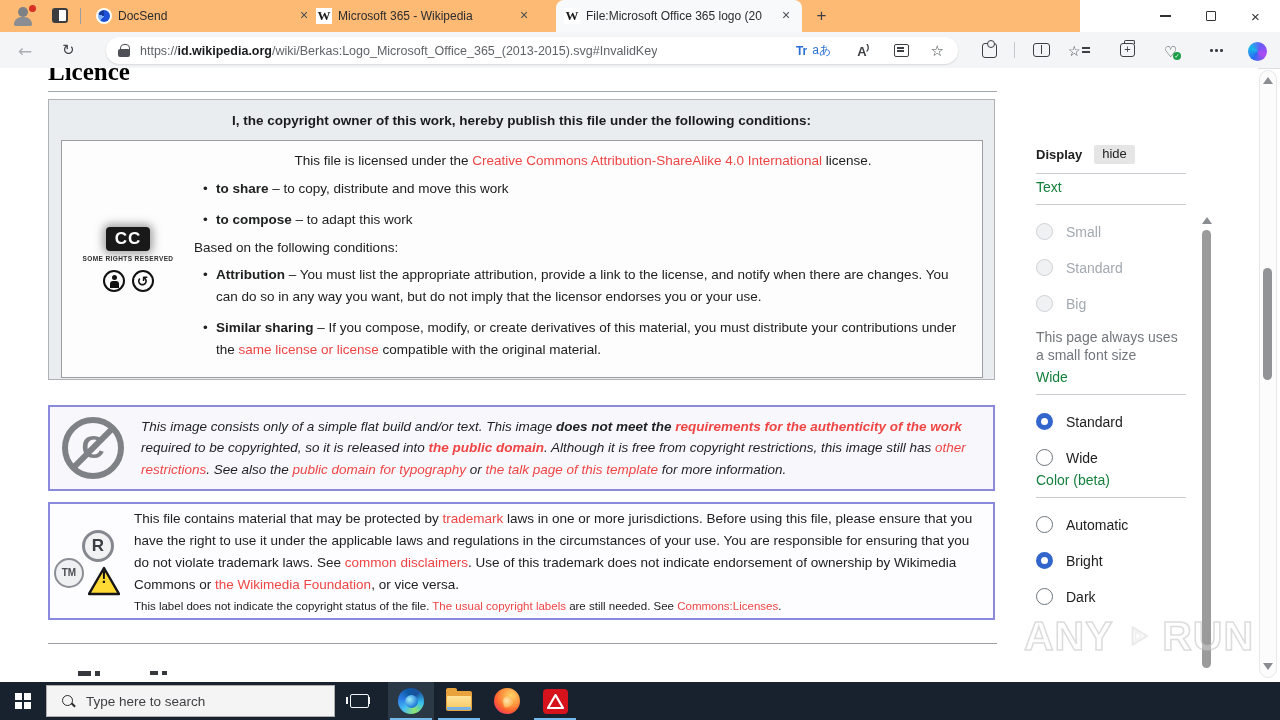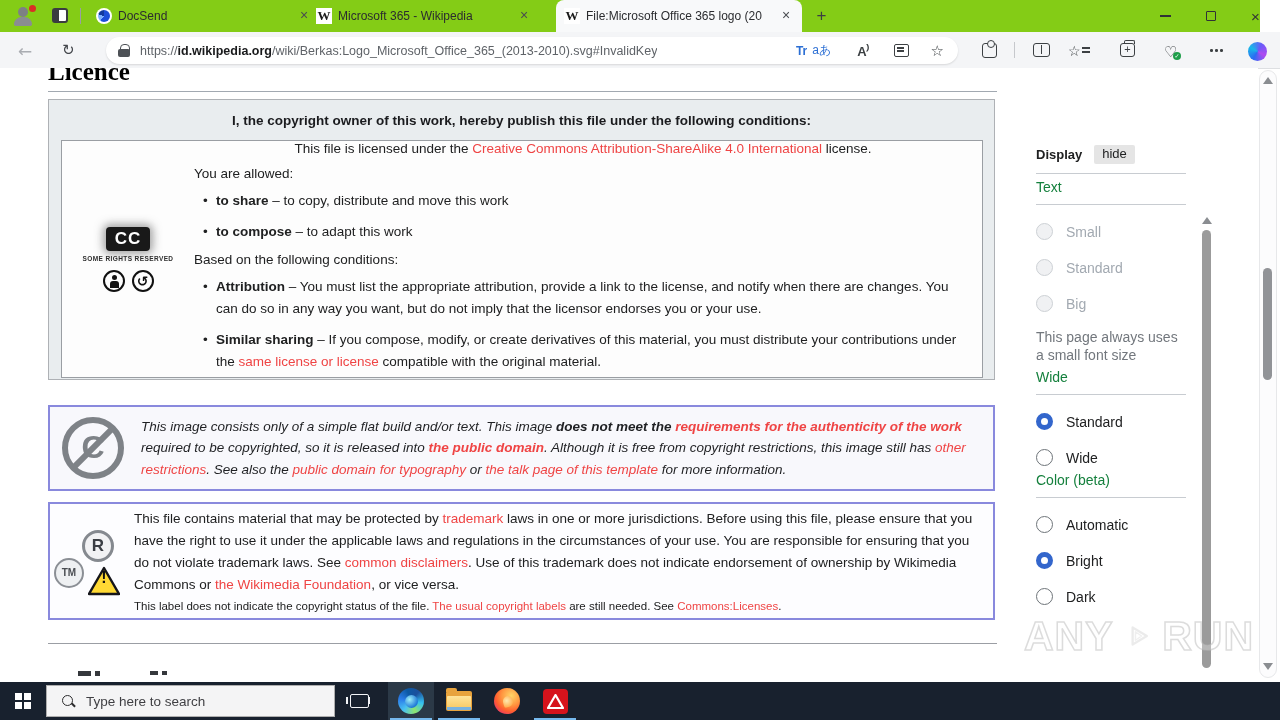--- a/index.html
+++ b/index.html
@@ -1,20 +1,20 @@
 <!DOCTYPE html>
 <html><head>
 <meta charset="utf-8">
 <style>
   * { margin:0; padding:0; box-sizing:border-box; }
   html,body { width:1280px; height:720px; overflow:hidden; }
   body { font-family:"Liberation Sans", sans-serif; background:#fff; position:relative; color:#202122; }
 
   
-  .tabbar { position:absolute; top:0; left:0; width:1260px; height:32px; background:#84cc16; }
+  .tabbar { position:absolute; top:0; left:0; width:1080px; height:32px; background:#fdba74; }
   .avatar { position:absolute; left:12px; top:5px; width:24px; height:22px; }
   .avatar .head { position:absolute; left:6px; top:2px; width:10px; height:10px; border-radius:50%; background:#7d8084; }
   .avatar .body { position:absolute; left:2px; top:12px; width:18px; height:9px; border-radius:9px 9px 2px 2px; background:#8a8d91; }
   .avatar .dot { position:absolute; right:0; top:0; width:7px; height:7px; border-radius:50%; background:#d93025; }
   .ws-icon { position:absolute; left:52px; top:8px; width:16px; height:15px; border:2px solid #3a3c40; border-radius:3px; background:#fff; }
   .ws-icon::before { content:""; position:absolute; left:0; top:0; width:5px; height:11px; background:#3a3c40; }
   .tb-divider { position:absolute; left:80px; top:8px; width:1px; height:16px; background:#9a9da3; }
   .tab { position:absolute; top:0; height:32px; display:flex; align-items:center; padding:0 8px; font-size:12px; color:#2b2c2f; }
   .tab.t1 { left:88px; width:232px; }
   .tab.t2 { left:308px; width:232px; }
@@ -242,21 +242,21 @@
   <div class="winctl cls">
       <span class="x"></span>
     </div>
 </div>
 
 <div class="toolbar"></div>
 <div class="nav-ic back"></div>
 <div class="nav-ic reload"></div>
 <div class="addr">
   <span class="lock"></span>
-  <span class="url"><span>https://</span><span class="domain">id.wikipedia.org</span><span>/wiki/Berkas:Logo_Microsoft_Office_365_(2013-2010).svg#InvalidKey</span></span>
+  <span class="url"><span>https://</span><span class="domain">id.wikipedia.org</span><span>/wiki/Berkas:Logo_Microsoft_Office_365_(2013-2015).svg#InvalidKey</span></span>
   <span class="addr-right">
     <span class="tr-ic">Tr</span>
     <span class="tr-ic2">aあ</span>
     <span class="ra-ic"></span>
     <span class="ir-ic"></span>
     <span class="star-ic"></span>
   </span>
 </div>
 <div class="ext-ic puzzle"></div>
 <div class="tb-sep2"></div>
@@ -283,21 +283,20 @@
       <div class="cc-badge">
         <div class="cc-rect">CC</div>
         <div class="cc-caption">SOME RIGHTS RESERVED</div>
         <div class="cc-icons">
           <span class="cc-circ person"></span>
           <span class="cc-circ share"></span>
         </div>
       </div>
       <div class="lic-text">
         <div class="lic-intro"><span>This file is licensed under the </span><a class="wl" href="#">Creative Commons Attribution-ShareAlike 4.0 International</a><span> license.</span></div>
-        <div class="lic-label">You are allowed:</div>
         <ul class="lic-ul">
           <li><span class="bold">to share</span><span> – to copy, distribute and move this work</span></li>
           <li><span class="bold">to compose</span><span> – to adapt this work</span></li>
         </ul>
         <div class="lic-label">Based on the following conditions:</div>
         <ul class="lic-ul">
           <li><span class="bold">Attribution</span><span> – You must list the appropriate attribution, provide a link to the license, and notify when there are changes. You can do so in any way you want, but do not imply that the licensor endorses you or your use.</span></li>
           <li><span class="bold">Similar sharing</span><span> – If you compose, modify, or create derivatives of this material, you must distribute your contributions under the </span><a class="wl" href="#">same license or license</a><span> compatible with the original material.</span></li>
         </ul>
       </div>

